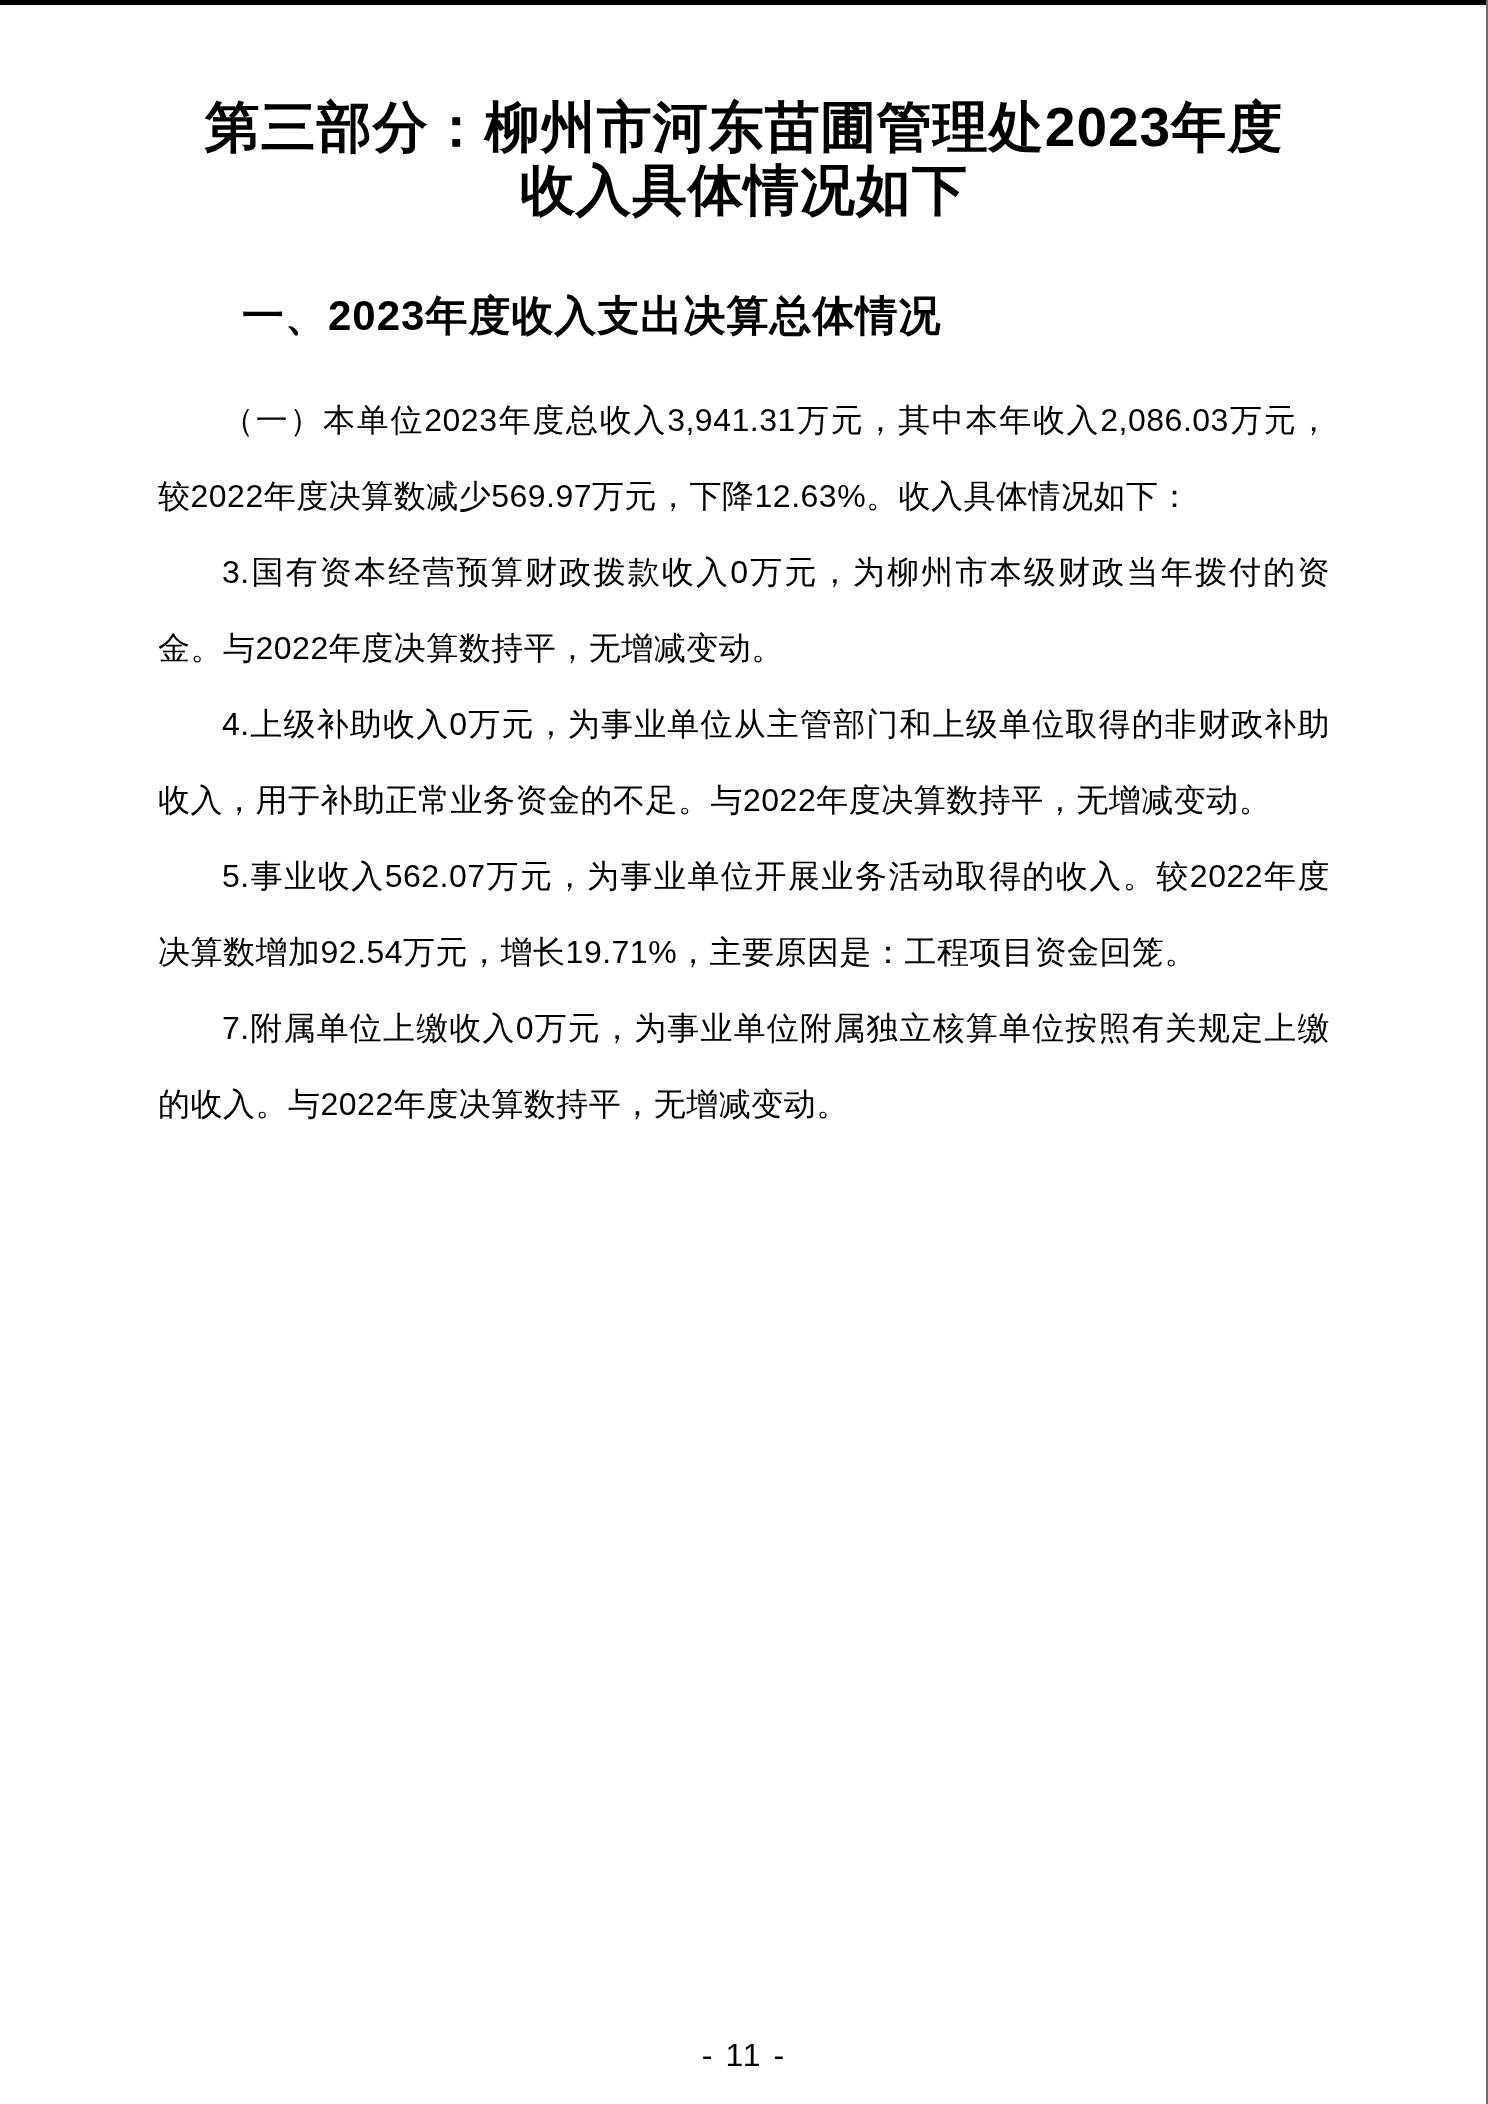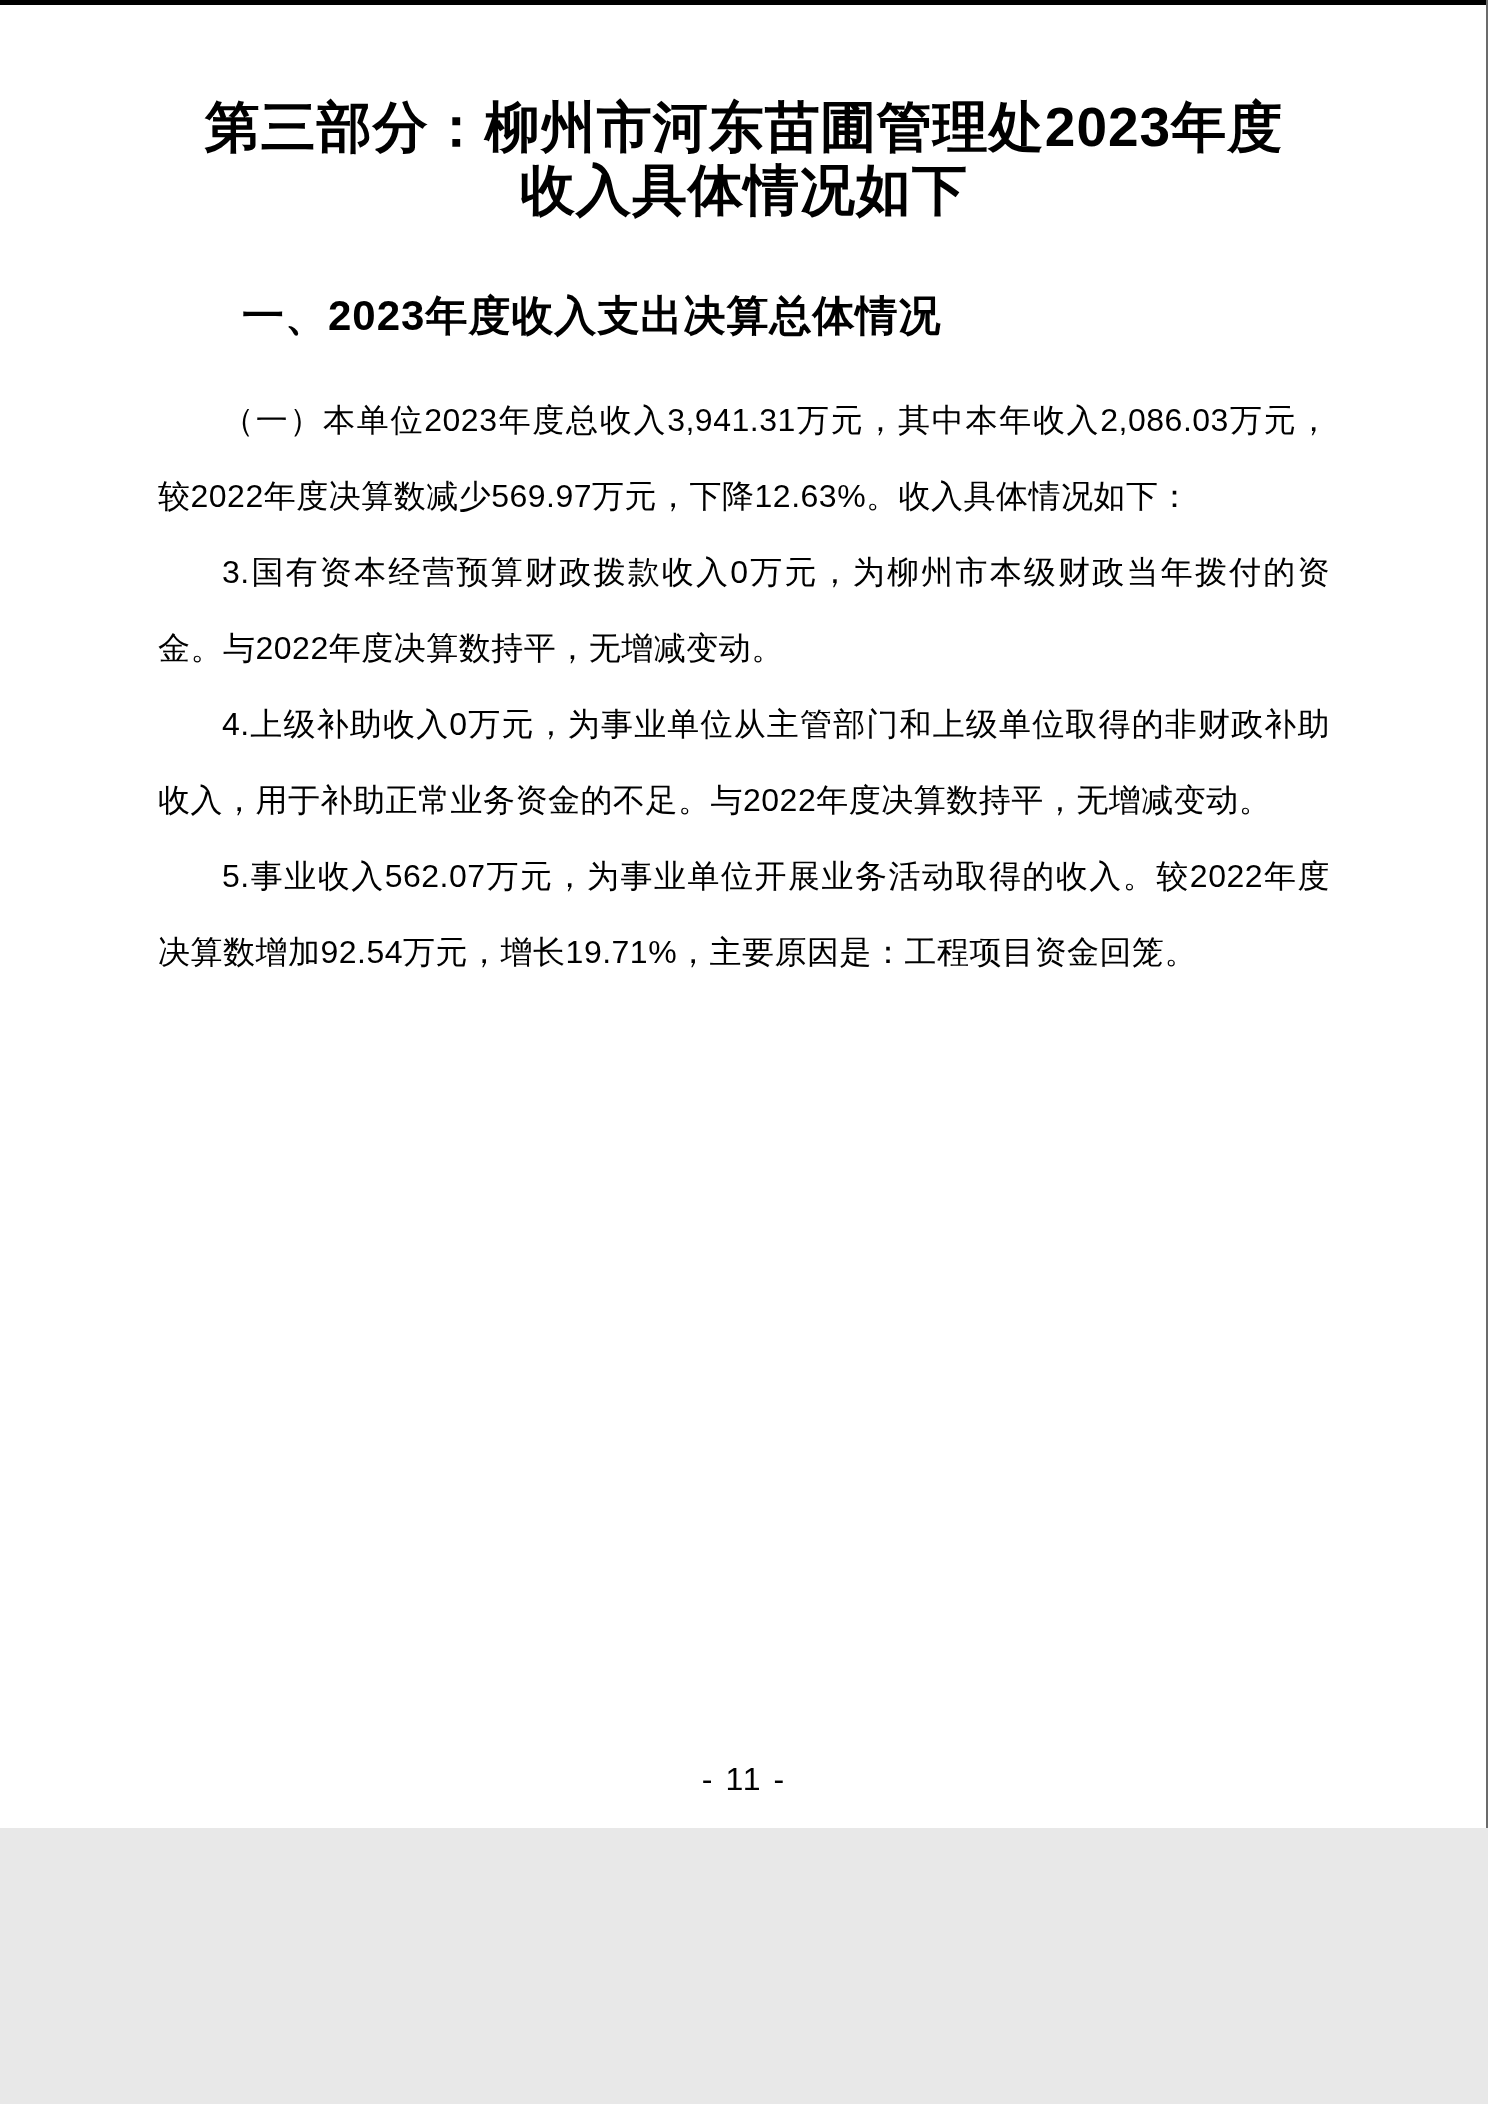--- a/index.html
+++ b/index.html
@@ -3,21 +3,21 @@
 <meta charset="utf-8">
 <style>
   html, body {
     margin: 0;
     padding: 0;
     background: #e8e8e8;
   }
   .page {
     position: relative;
     width: 1488px;
-    height: 1828px;
+    height: 2104px;
     margin: 0 auto;
     background: #ffffff;
     color: #000000;
     font-family: "Liberation Sans", sans-serif;
     overflow: hidden;
     box-sizing: border-box;
   }
   .scan-edge-top {
     position: absolute;
     top: 0; left: 0;
@@ -85,18 +85,19 @@
       <span class="title-line">收入具体情况如下</span>
     </h1>
 
     <h2 class="section-heading">一、2023年度收入支出决算总体情况</h2>
 
     <div class="body-block">
       <p class="body-para">（一）本单位2023年度总收入3,941.31万元，其中本年收入2,086.03万元，较2022年度决算数减少569.97万元，下降12.63%。收入具体情况如下：</p>
       <p class="body-para">3.国有资本经营预算财政拨款收入0万元，为柳州市本级财政当年拨付的资金。与2022年度决算数持平，无增减变动。</p>
       <p class="body-para">4.上级补助收入0万元，为事业单位从主管部门和上级单位取得的非财政补助收入，用于补助正常业务资金的不足。与2022年度决算数持平，无增减变动。</p>
       <p class="body-para">5.事业收入562.07万元，为事业单位开展业务活动取得的收入。较2022年度决算数增加92.54万元，增长19.71%，主要原因是：工程项目资金回笼。</p>
+      <p class="body-para">7.附属单位上缴收入0万元，为事业单位附属独立核算单位按照有关规定上缴的收入。与2022年度决算数持平，无增减变动。</p>
     </div>
 
   </div>
 
   <div class="page-footer">- 11 -</div>
 </div>
 
 </body></html>

